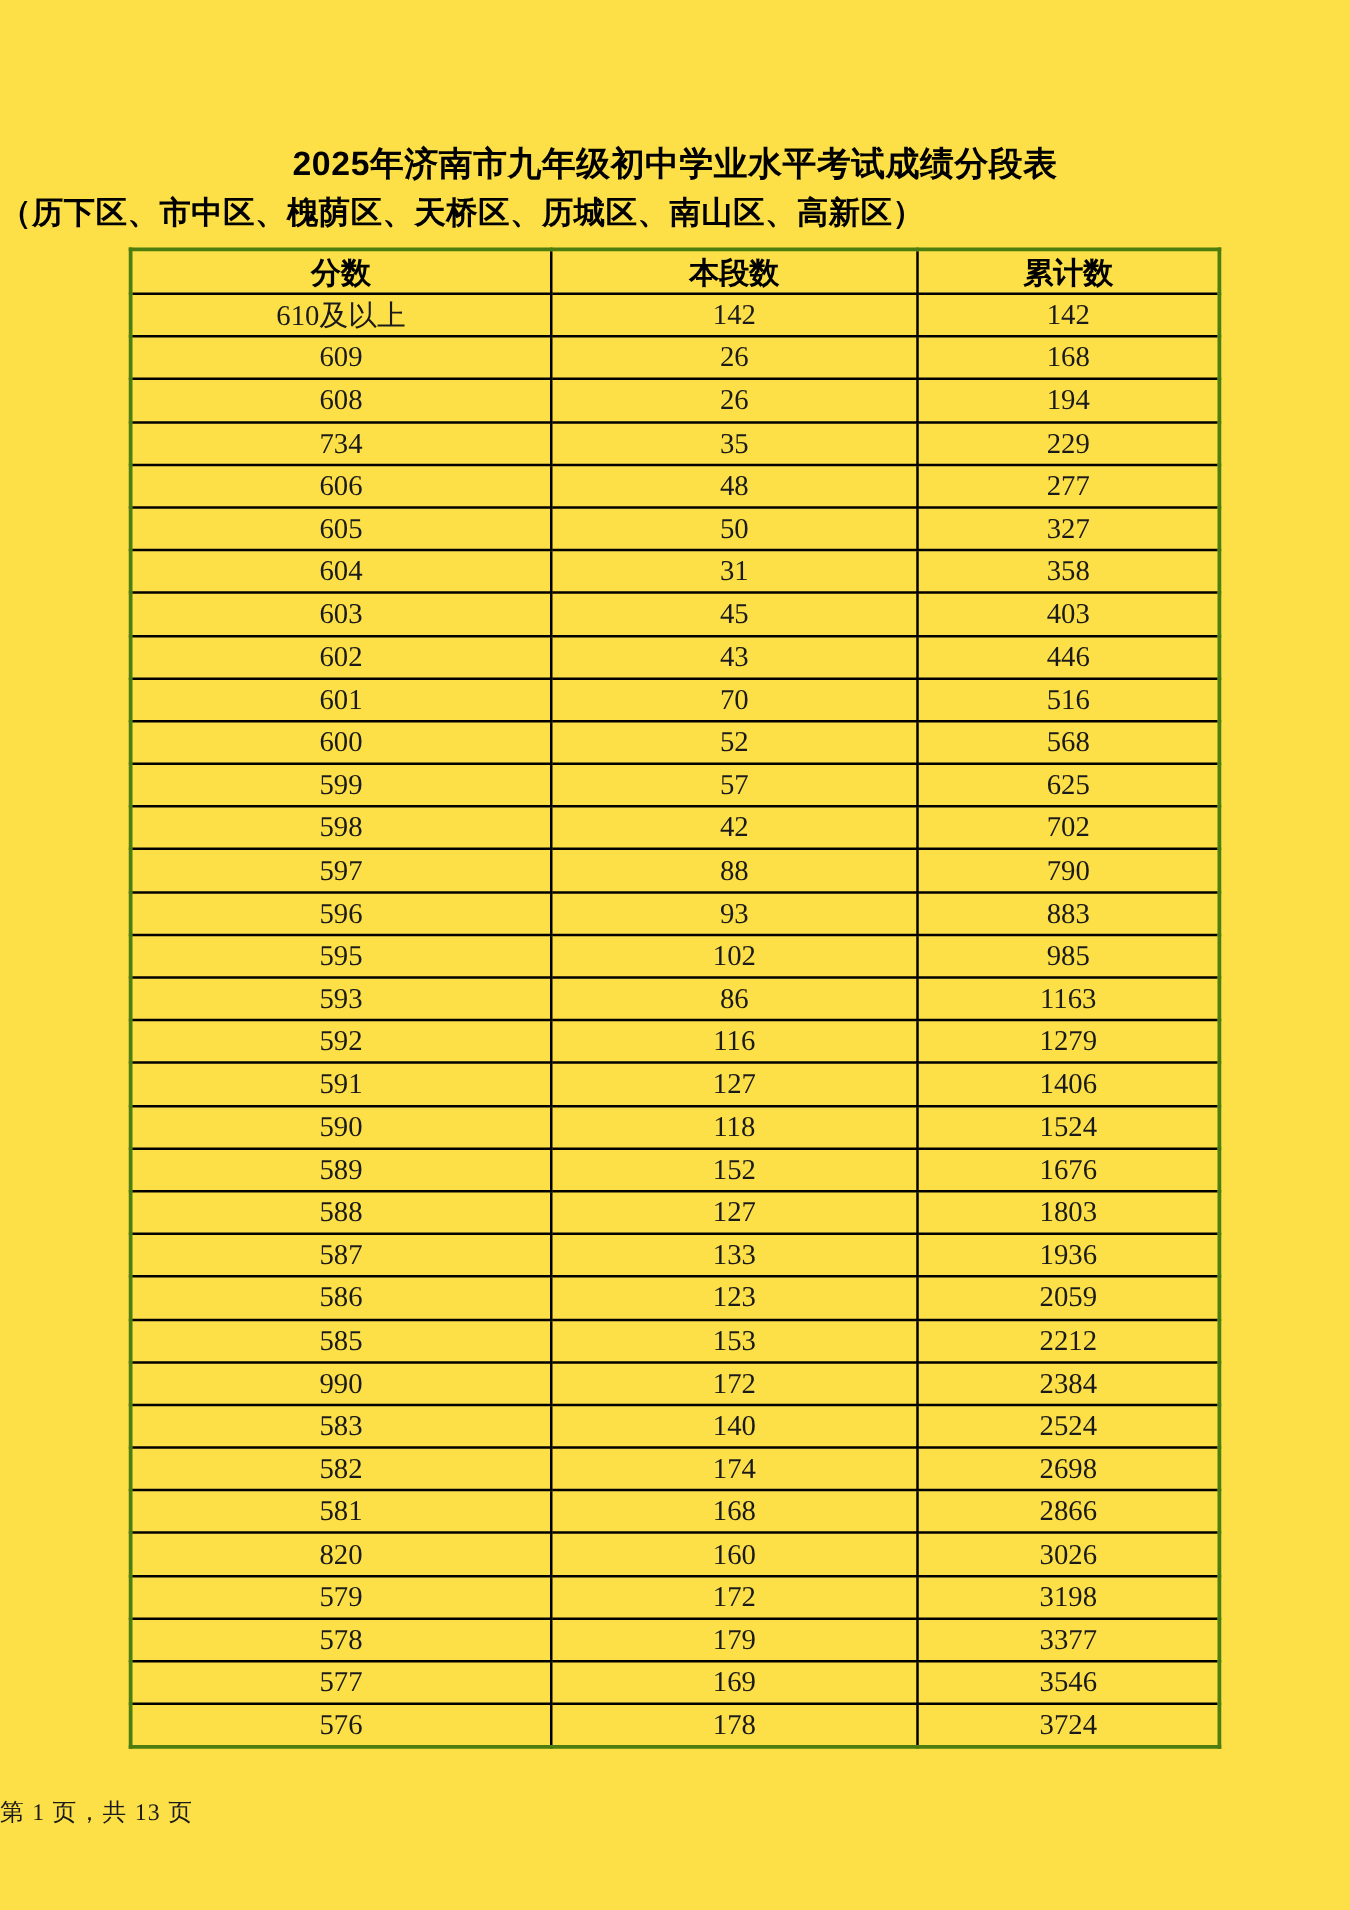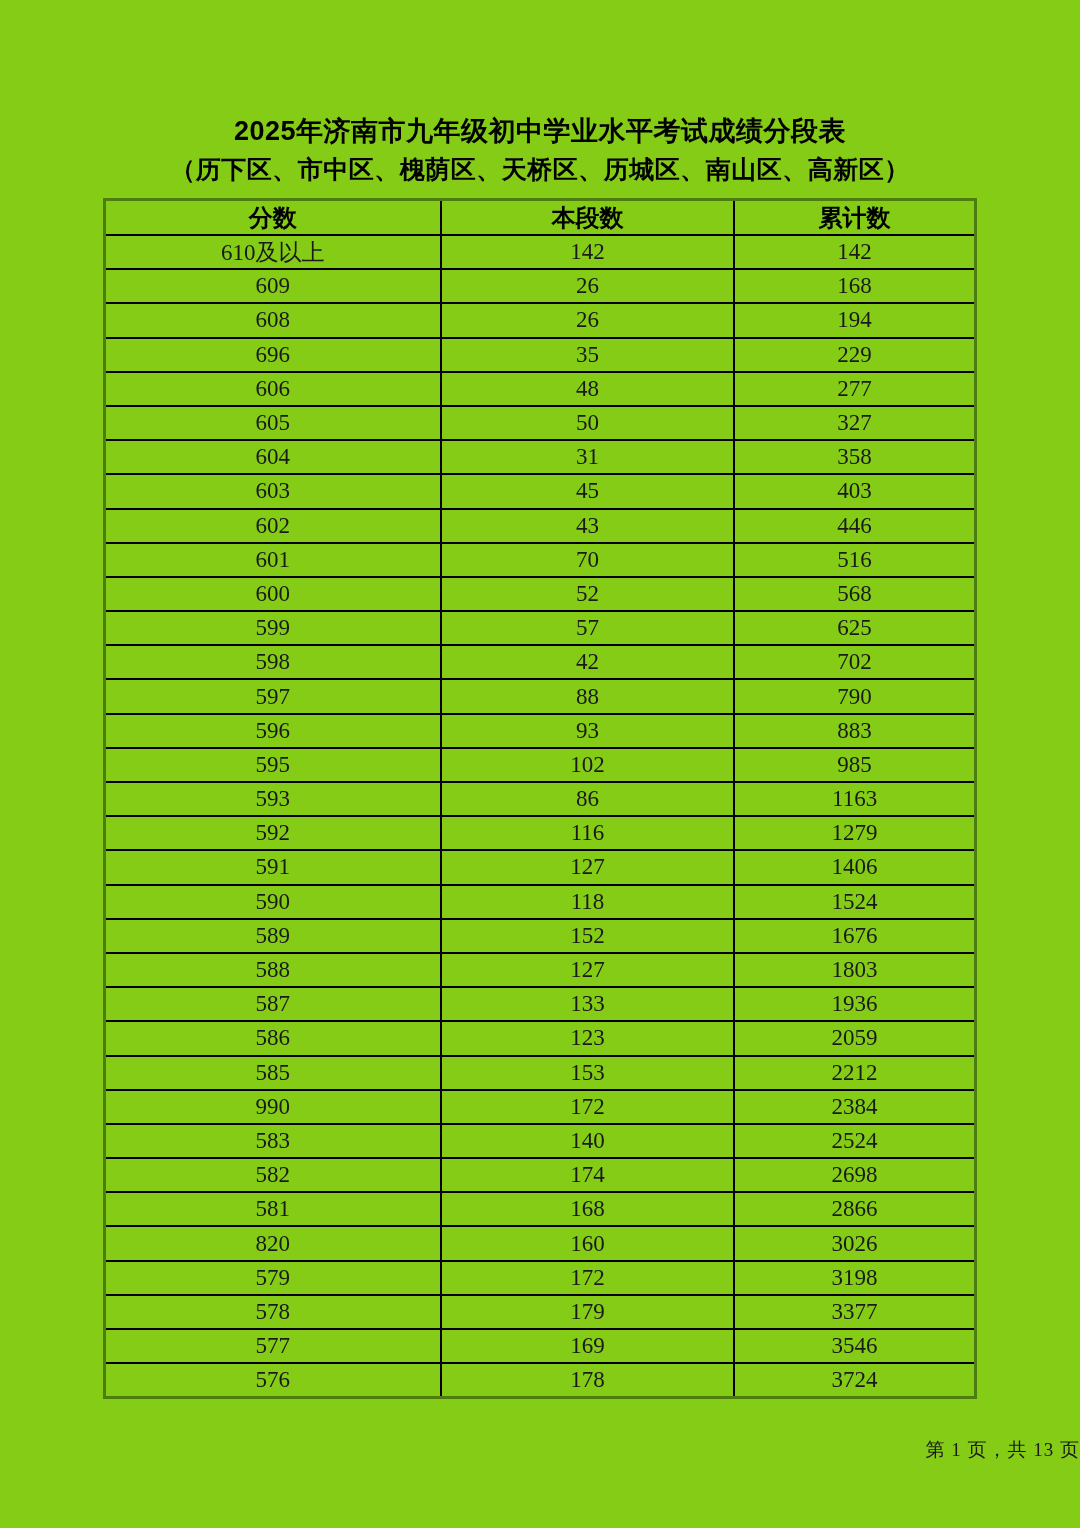--- a/index.html
+++ b/index.html
@@ -4,21 +4,21 @@
 <style>
   html, body {
     margin: 0;
     padding: 0;
     background: #ffffff;
   }
   .page {
     position: relative;
     width: 1080px;
     height: 1528px;
-    background: #84cc16;
+    background: #fde047;
     color: #111111;
     overflow: hidden;
     font-family: "Liberation Serif", serif;
   }
   .doc-title {
     position: absolute;
     top: 113px;
     left: 0;
     width: 100%;
     margin: 0;
@@ -28,21 +28,21 @@
     font-size: 27px;
     letter-spacing: 0.5px;
     color: #000000;
   }
   .doc-subtitle {
     position: absolute;
     top: 153px;
     left: 0;
     width: 100%;
     margin: 0;
-    text-align: center;
+    text-align: left;
     font-family: "Liberation Sans", sans-serif;
     font-weight: 700;
     font-size: 25px;
     letter-spacing: 0.5px;
     color: #000000;
   }
   table.score-table {
     position: absolute;
     left: 103px;
     top: 198px;
@@ -72,21 +72,21 @@
     font-family: "Liberation Serif", serif;
     font-weight: 400;
     font-size: 23px;
     color: #1a1a1a;
   }
   .page-footer {
     position: absolute;
     top: 1437px;
     left: 0;
     width: 100%;
-    text-align: right;
+    text-align: left;
     font-family: "Liberation Serif", serif;
     font-size: 19px;
     letter-spacing: 1px;
     color: #1a1a1a;
   }
 </style>
 </head>
 <body>
 
 <div class="page">
@@ -118,21 +118,21 @@
           <td>609</td>
           <td>26</td>
           <td>168</td>
         </tr>
         <tr>
           <td>608</td>
           <td>26</td>
           <td>194</td>
         </tr>
         <tr>
-          <td>696</td>
+          <td>734</td>
           <td>35</td>
           <td>229</td>
         </tr>
         <tr>
           <td>606</td>
           <td>48</td>
           <td>277</td>
         </tr>
         <tr>
           <td>605</td>

